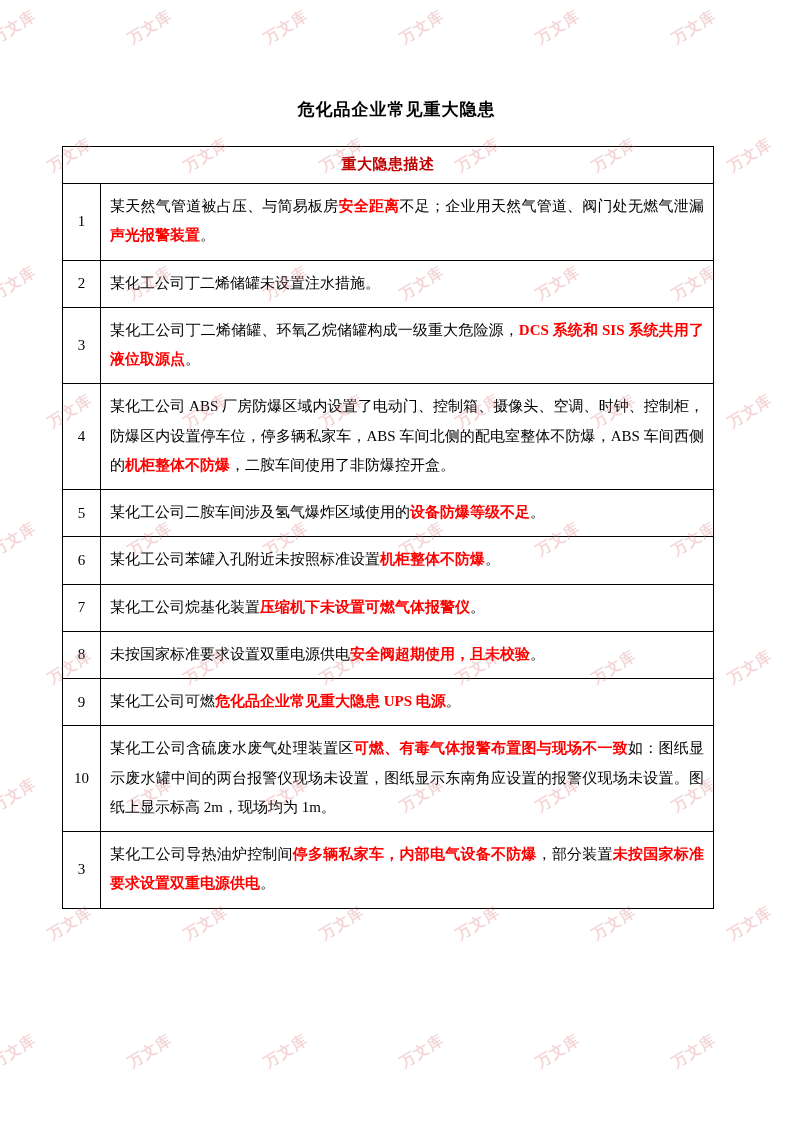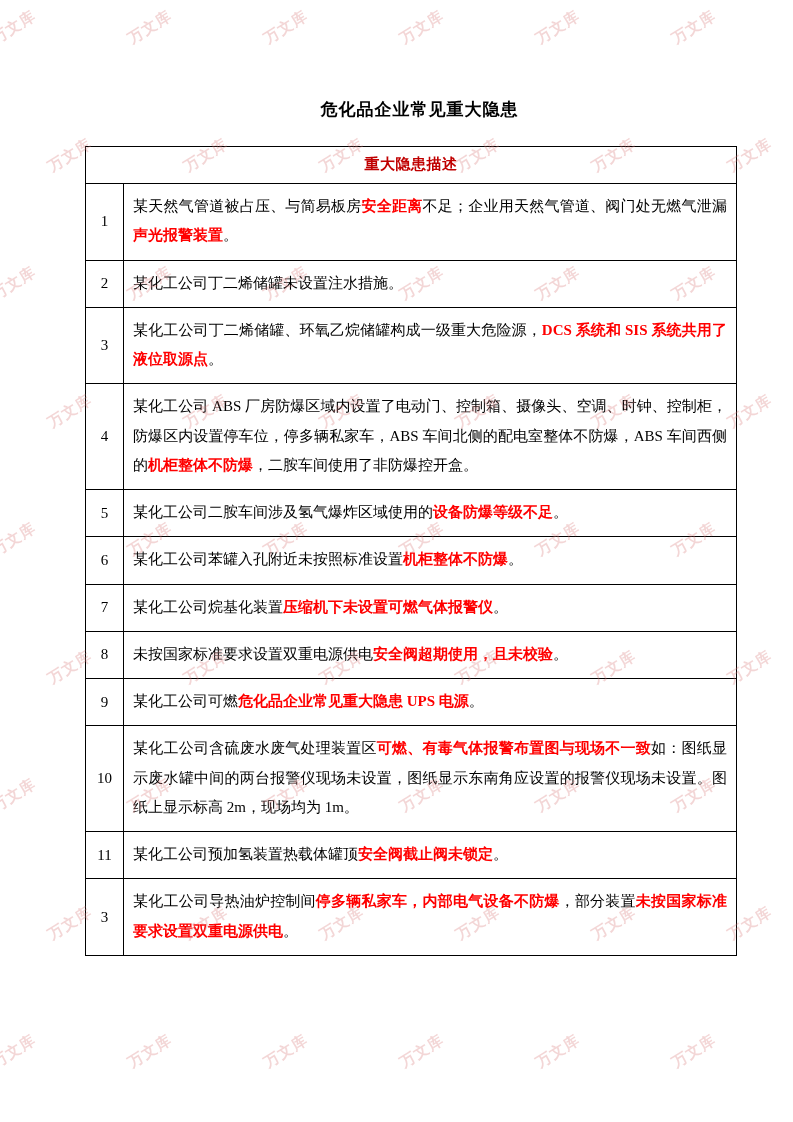--- a/index.html
+++ b/index.html
@@ -33,21 +33,20 @@
     white-space: nowrap;
     user-select: none;
   }
 
   
   .page {
     position: absolute;
     inset: 0;
     padding: 4px;
     z-index: 1;
-    margin-left: 23px;
   }
 
   .doc-title {
     position: absolute;
     top: 98px;
     left: 0;
     width: 793px;
     text-align: center;
     font-family: "Liberation Sans", sans-serif;
     font-size: 17px;
@@ -209,23 +208,19 @@
         </tr>
         <tr>
           <td class="num">9</td>
           <td class="desc"><span>某化工公司可燃</span><span class="r">危化品企业常见重大隐患 UPS 电源</span><span>。</span></td>
         </tr>
         <tr>
           <td class="num">10</td>
           <td class="desc"><span>某化工公司含硫废水废气处理装置区</span><span class="r">可燃、有毒气体报警布置图与现场不一致</span><span>如：图纸显示废水罐中间的两台报警仪现场未设置，图纸显示东南角应设置的报警仪现场未设置。图纸上显示标高 2m，现场均为 1m。</span></td>
         </tr>
         <tr>
-          <td class="num">11</td>
-          <td class="desc"><span>某化工公司预加氢装置热载体罐顶</span><span class="r">安全阀截止阀未锁定</span><span>。</span></td>
-        </tr>
-        <tr>
           <td class="num">3</td>
           <td class="desc"><span>某化工公司导热油炉控制间</span><span class="r">停多辆私家车，内部电气设备不防爆</span><span>，部分装置</span><span class="r">未按国家标准要求设置双重电源供电</span><span>。</span></td>
         </tr>
       </tbody>
   </table>
 
 </div>
 
 </body></html>

